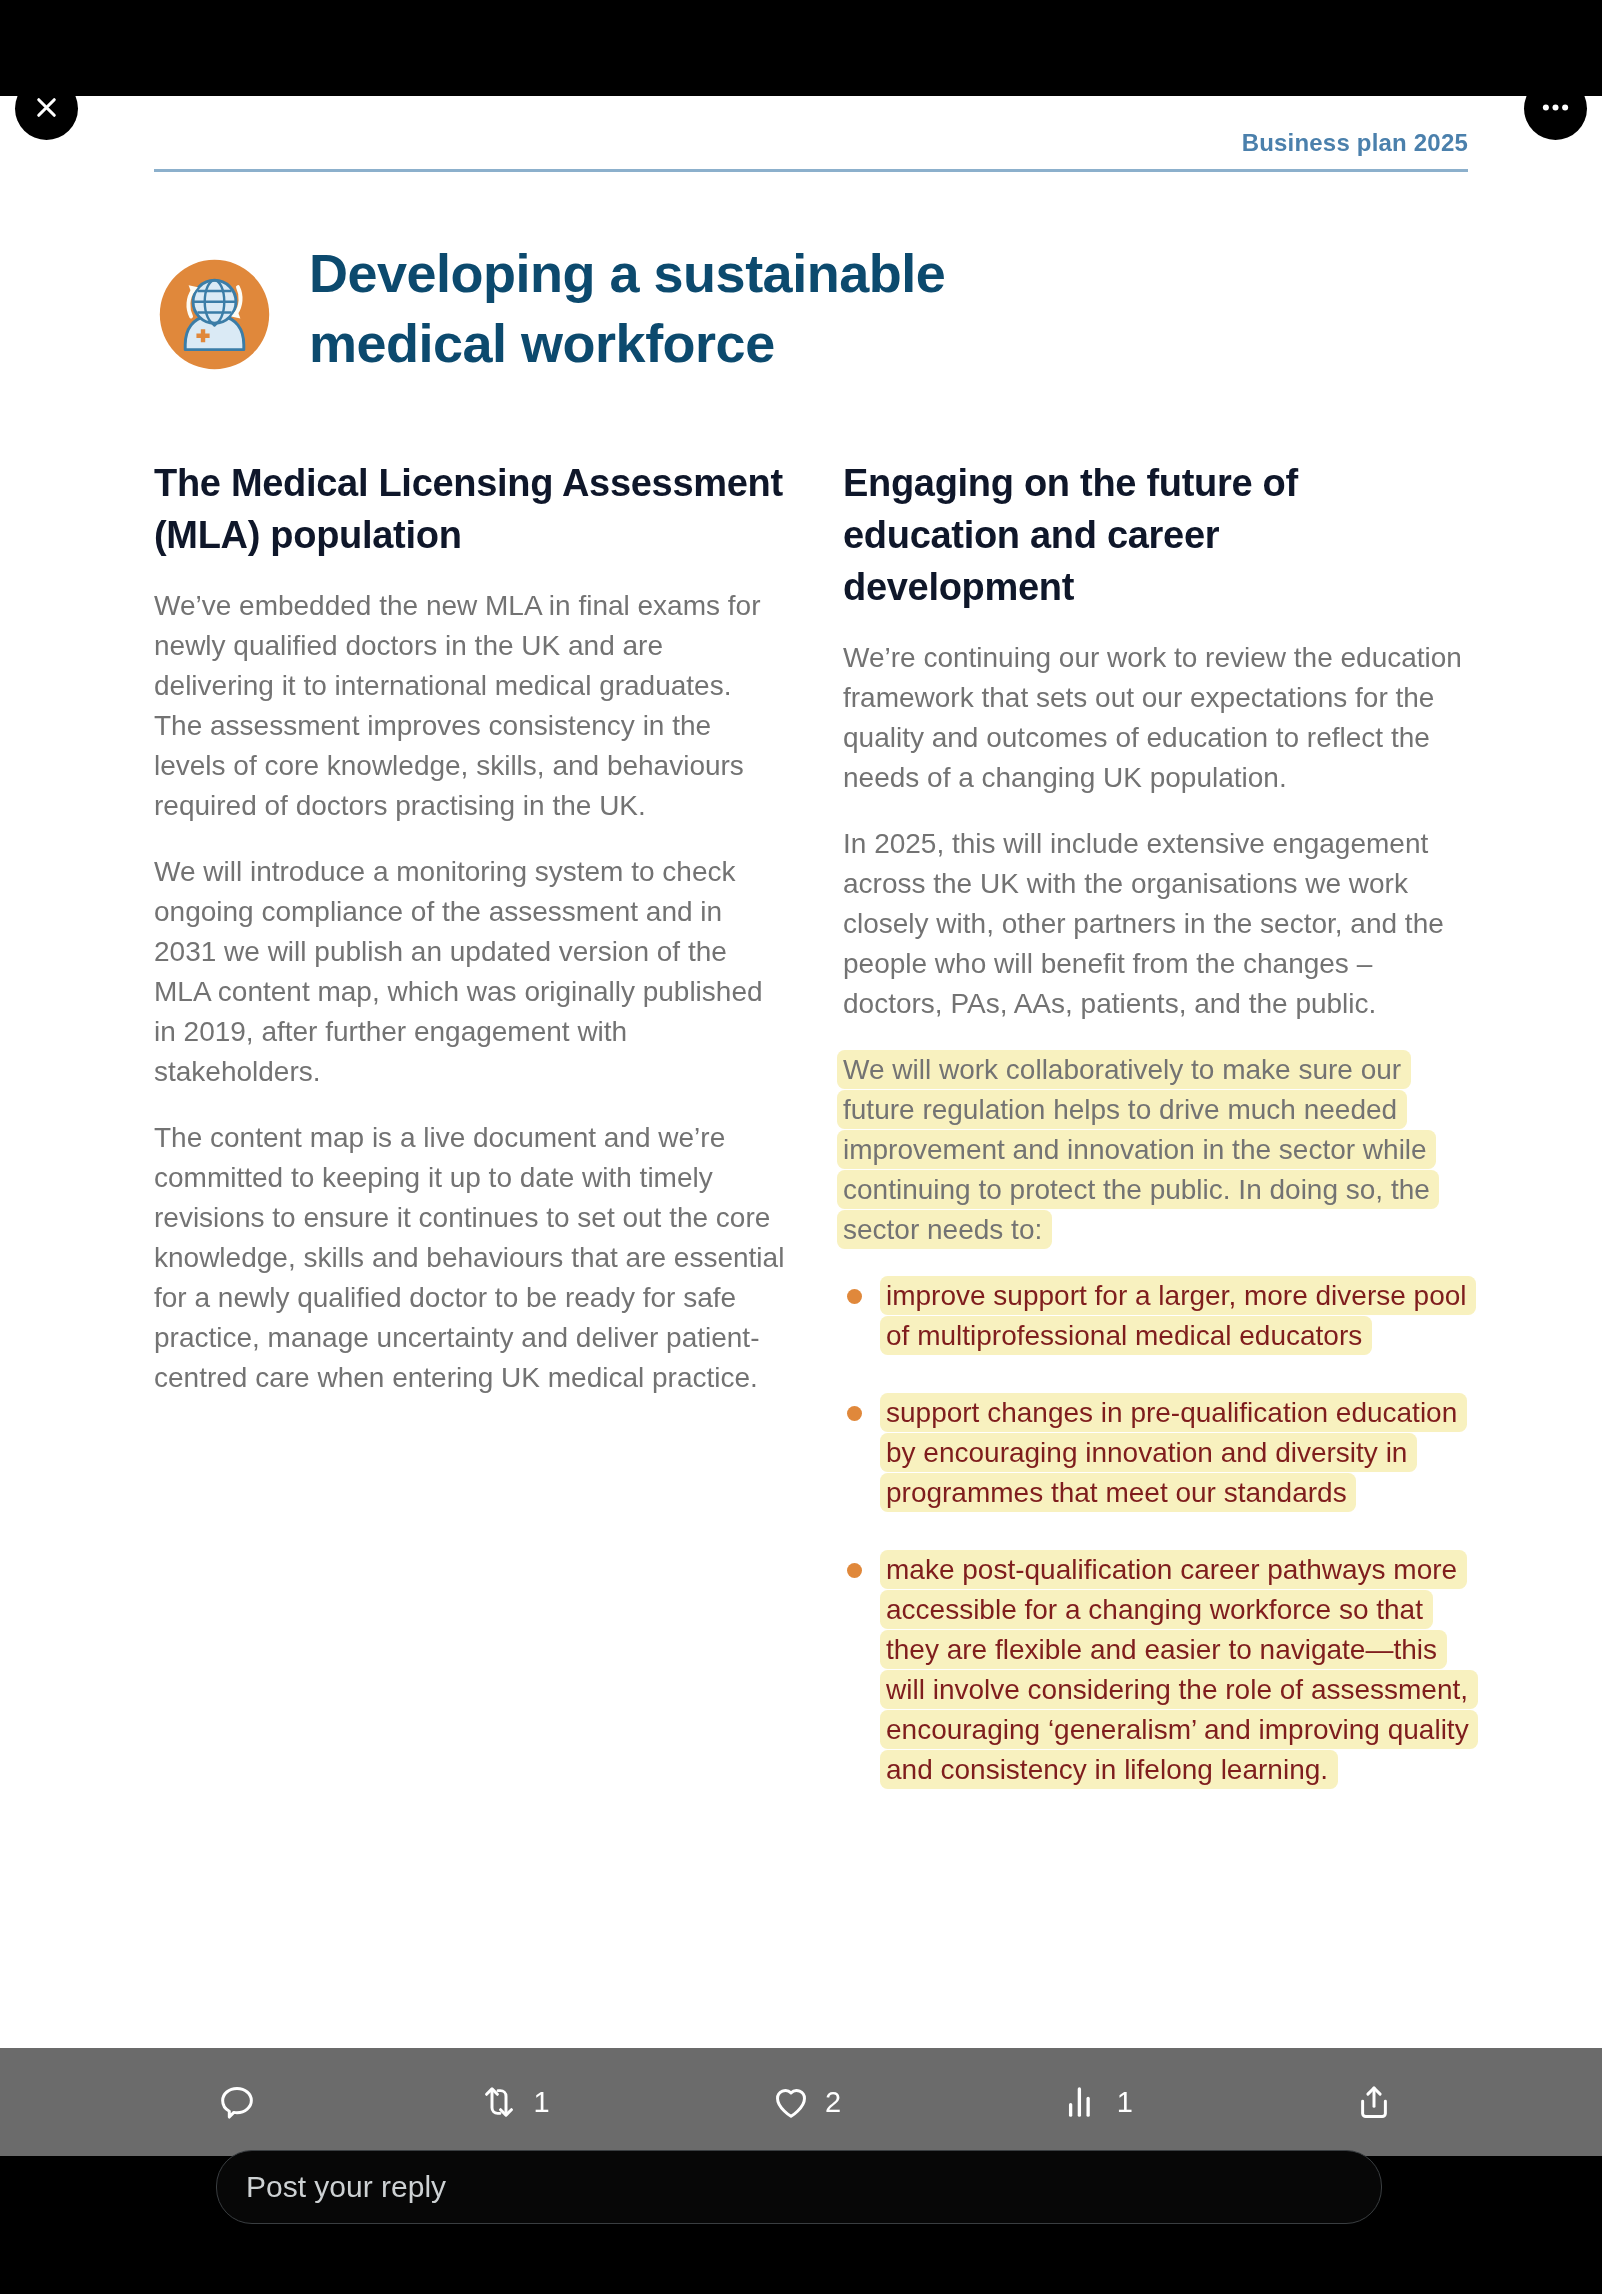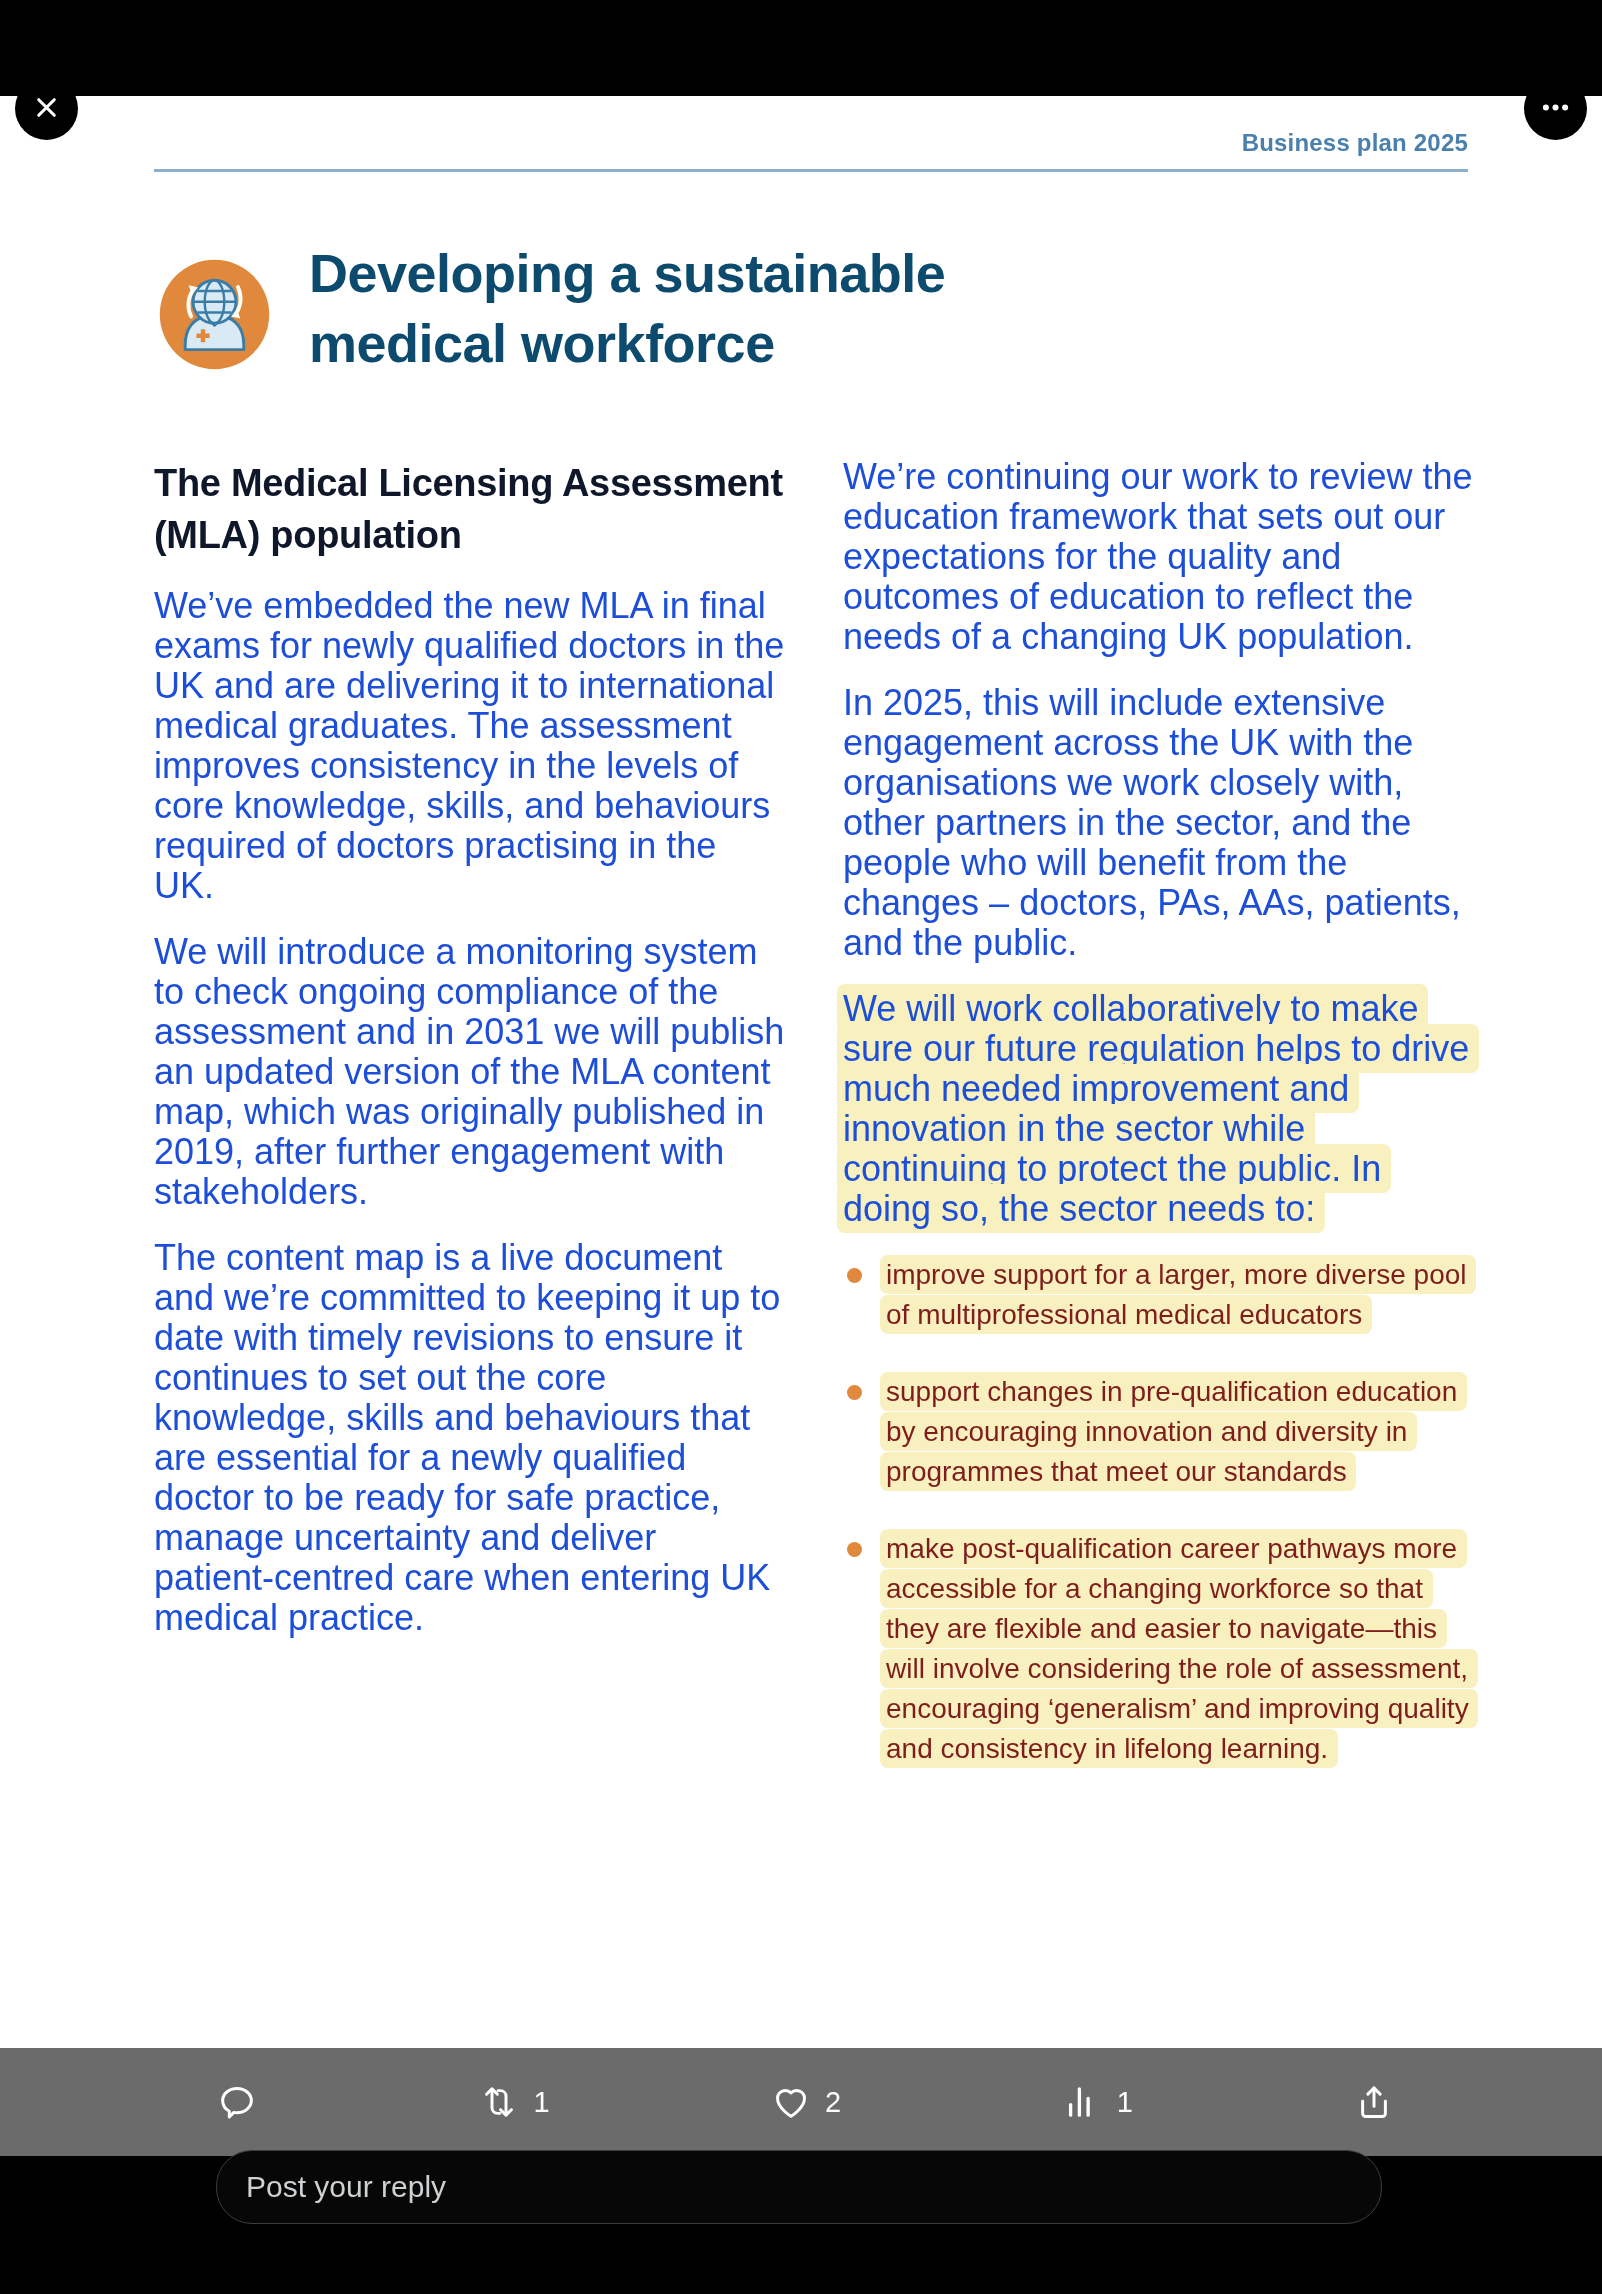--- a/index.html
+++ b/index.html
@@ -69,22 +69,22 @@
   .col h2 {
     margin: 0 0 25px 0;
     font-size: 38px; line-height: 52px;
     font-weight: bold;
     color: #0f172a;
     letter-spacing: -0.3px;
   }
   .col-right h2 { width: 504px; }
   .col p {
     margin: 0 0 26px 0;
-    font-size: 36px; line-height: 40px;
-    color: #1d4ed8;
+    font-size: 28px; line-height: 40px;
+    color: #737373;
   }
 
   .hl {
     background: #f8f1bf;
     -webkit-box-decoration-break: clone;
     box-decoration-break: clone;
     padding: 3.8px 9.6px 3.8px 5.8px;
     margin-left: -5.8px;
     border-radius: 7.7px;
     text-align: center;
@@ -194,20 +194,21 @@
   <h1 class="page-title">Developing a sustainable medical workforce</h1>
 
   <div class="col col-left">
     <h2>The Medical Licensing Assessment (MLA) population</h2>
     <p>We’ve embedded the new MLA in final exams for newly qualified doctors in the UK and are delivering it to international medical graduates. The assessment improves consistency in the levels of core knowledge, skills, and behaviours required of doctors practising in the UK.</p>
     <p>We will introduce a monitoring system to check ongoing compliance of the assessment and in 2031 we will publish an updated version of the MLA content map, which was originally published in 2019, after further engagement with stakeholders.</p>
     <p>The content map is a live document and we’re committed to keeping it up to date with timely revisions to ensure it continues to set out the core knowledge, skills and behaviours that are essential for a newly qualified doctor to be ready for safe practice, manage uncertainty and deliver patient-centred care when entering UK medical practice.</p>
   </div>
 
   <div class="col col-right">
+    <h2>Engaging on the future of education and career development</h2>
     <p>We’re continuing our work to review the education framework that sets out our expectations for the quality and outcomes of education to reflect the needs of a changing UK population.</p>
     <p>In 2025, this will include extensive engagement across the UK with the organisations we work closely with, other partners in the sector, and the people who will benefit from the changes – doctors, PAs, AAs, patients, and the public.</p>
     <p><span class="hl">We will work collaboratively to make sure our future regulation helps to drive much needed improvement and innovation in the sector while continuing to protect the public. In doing so, the sector needs to:</span></p>
     <ul class="bullets">
       <li>
         <span class="dot"></span>
         <span class="hl">improve support for a larger, more diverse pool of multiprofessional medical educators</span>
       </li>
       <li>
         <span class="dot"></span>

